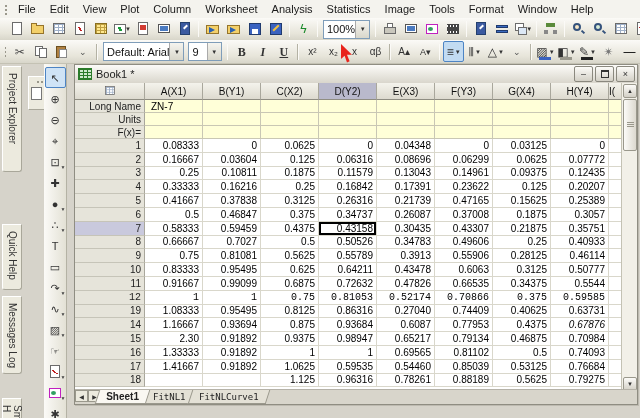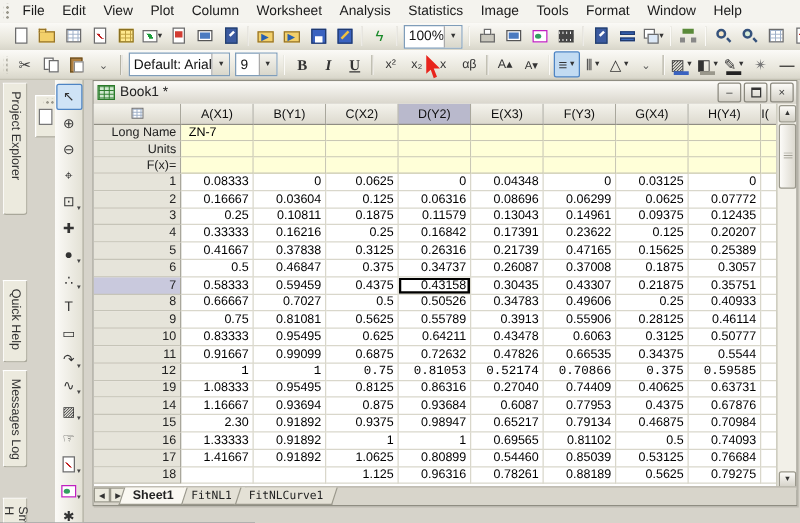--- a/index.html
+++ b/index.html
@@ -660,21 +660,21 @@
         </div>
         <div class="srow" style="height: 13.8px;">
           <div class="cell rowhdr" style="width: 70px; flex: 0 0 70px;">14</div>
           <div class="cell num" style="width: 58px; flex: 0 0 58px;">1.16667</div>
           <div class="cell num" style="width: 58px; flex: 0 0 58px;">0.93694</div>
           <div class="cell num" style="width: 58px; flex: 0 0 58px;">0.875</div>
           <div class="cell num" style="width: 58px; flex: 0 0 58px;">0.93684</div>
           <div class="cell num" style="width: 58px; flex: 0 0 58px;">0.6087</div>
           <div class="cell num" style="width: 58px; flex: 0 0 58px;">0.77953</div>
           <div class="cell num" style="width: 58px; flex: 0 0 58px;">0.4375</div>
-          <div class="cell num" style="width: 58px; flex: 0 0 58px;">0.67876</div>
+          <div class="cell num" style="width: 58px; flex: 0 0 58px; font-style: italic;">0.67876</div>
           <div class="cell " style="width: 24px; flex: 0 0 24px;"></div>
         </div>
         <div class="srow" style="height: 13.8px;">
           <div class="cell rowhdr" style="width: 70px; flex: 0 0 70px;">15</div>
           <div class="cell num" style="width: 58px; flex: 0 0 58px;">2.30</div>
           <div class="cell num" style="width: 58px; flex: 0 0 58px;">0.91892</div>
           <div class="cell num" style="width: 58px; flex: 0 0 58px;">0.9375</div>
           <div class="cell num" style="width: 58px; flex: 0 0 58px;">0.98947</div>
           <div class="cell num" style="width: 58px; flex: 0 0 58px;">0.65217</div>
           <div class="cell num" style="width: 58px; flex: 0 0 58px;">0.79134</div>
@@ -692,21 +692,21 @@
           <div class="cell num" style="width: 58px; flex: 0 0 58px;">0.81102</div>
           <div class="cell num" style="width: 58px; flex: 0 0 58px;">0.5</div>
           <div class="cell num" style="width: 58px; flex: 0 0 58px;">0.74093</div>
           <div class="cell " style="width: 24px; flex: 0 0 24px;"></div>
         </div>
         <div class="srow" style="height: 13.8px;">
           <div class="cell rowhdr" style="width: 70px; flex: 0 0 70px;">17</div>
           <div class="cell num" style="width: 58px; flex: 0 0 58px;">1.41667</div>
           <div class="cell num" style="width: 58px; flex: 0 0 58px;">0.91892</div>
           <div class="cell num" style="width: 58px; flex: 0 0 58px;">1.0625</div>
-          <div class="cell num" style="width: 58px; flex: 0 0 58px;">0.80899</div>
+          <div class="cell num" style="width: 58px; flex: 0 0 58px;">0.59535</div>
           <div class="cell num" style="width: 58px; flex: 0 0 58px;">0.54460</div>
           <div class="cell num" style="width: 58px; flex: 0 0 58px;">0.85039</div>
           <div class="cell num" style="width: 58px; flex: 0 0 58px;">0.53125</div>
           <div class="cell num" style="width: 58px; flex: 0 0 58px;">0.76684</div>
           <div class="cell " style="width: 24px; flex: 0 0 24px;"></div>
         </div>
         <div class="srow" style="height: 13.8px;">
           <div class="cell rowhdr" style="width: 70px; flex: 0 0 70px;">18</div>
           <div class="cell num" style="width: 58px; flex: 0 0 58px;"></div>
           <div class="cell num" style="width: 58px; flex: 0 0 58px;"></div>

